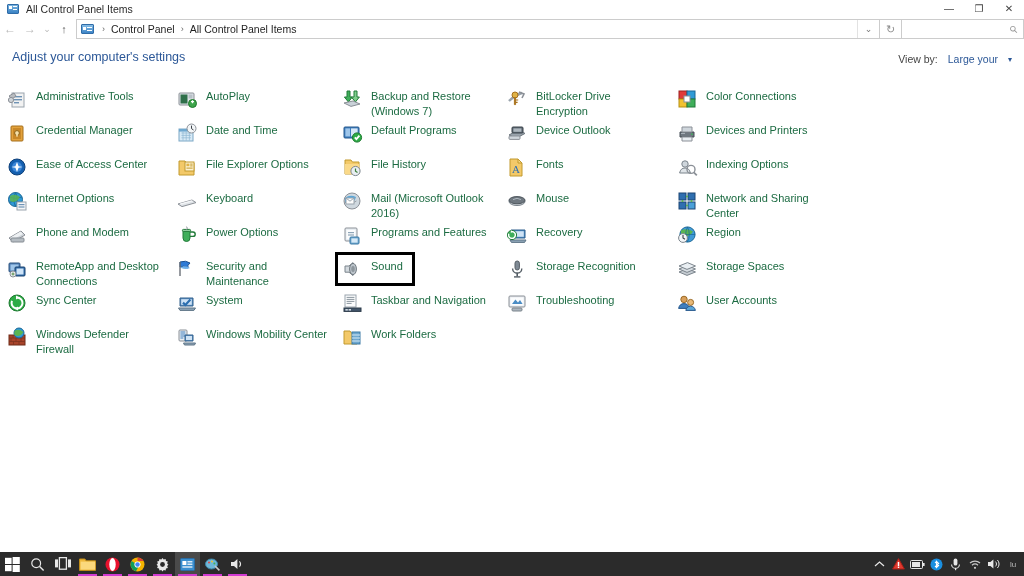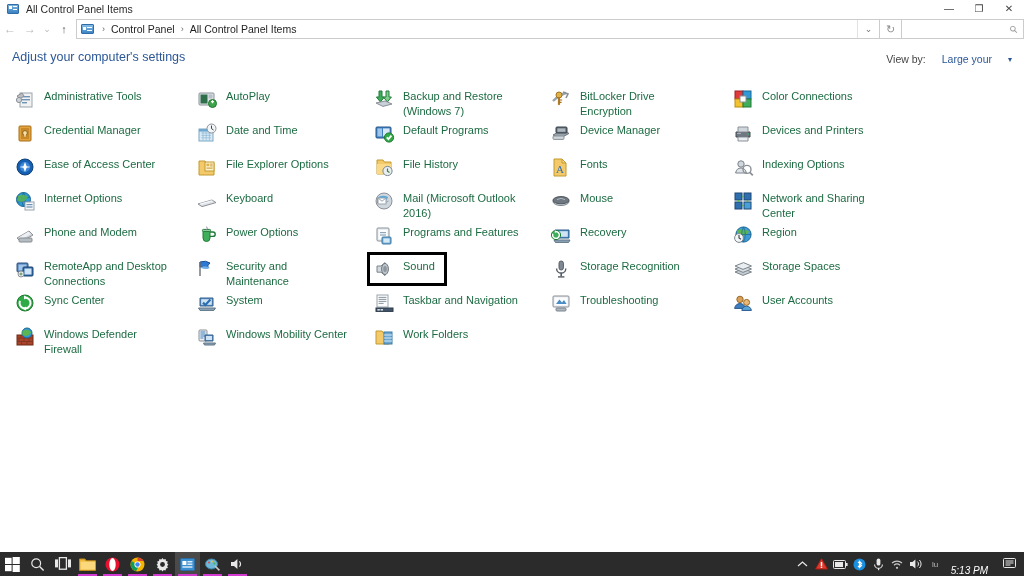--- a/index.html
+++ b/index.html
@@ -70,32 +70,32 @@
 
   
   .content { position:absolute; top: 40px; left:0; width:1024px; height: 512px; background:#fff; }
   .headerrow { position:relative; height: 40px; text-decoration: underline; }
   .pagetitle {
     position:absolute; left:12px; top:10px;
     font-size: 12.5px; color:#2b5797;
   }
   .viewby {
     position:absolute; right: 12px; top: 13px; font-size: 10.5px; color:#1f1f1f;
-    display:flex; align-items:center; gap:16px;
+    display:flex; align-items:center; gap:10px;
   }
   .viewby .vb-label { color:#444; }
   .viewby .vb-value { color:#2b5797; }
   .viewby .vb-caret { color:#2b5797; font-size: 8px; }
 
   .grid {
     position:absolute; left: 0; top: 42px; width: 1024px;
     display: grid;
     grid-template-columns: 170px 165px 165px 170px 170px;
-    padding-left: 8px;
-    column-gap: 12px;
+    padding-left: 0;
+    column-gap: 0px;
   }
   .col { display:flex; flex-direction: column; }
   .cpitem {
     display: flex; align-items: flex-start; gap: 8px;
     height: 34px; padding-top: 6px; padding-left: 6px; position: relative;
   }
   .cpitem .label {
     font-size: 11px; color: #1c6b42; line-height: 14.5px; padding-top: 1px;
     max-width: 124px;
   }
@@ -110,21 +110,21 @@
   .taskbar {
     position:absolute; left:0; bottom:0; width:1024px; height:24px;
     background:#2b2b2b; display:flex; align-items:center;
   }
   .tb-item {
     width: 25px; height: 24px; display:flex; align-items:center; justify-content:center;
     position: relative;
   }
   .tb-item.active { background:#4a4a4a; }
   .tb-item .runbar { position:absolute; bottom:0; left:3px; width:19px; height:2px; background:#d23ad2; }
-  .tray { margin-left:auto; display:flex; align-items:flex-end; height:24px; padding-right:2px; }
+  .tray { margin-left:auto; display:flex; align-items:flex-end; height:24px; padding-right:2px;flex-direction:column; }
   .tray-ic { width: 19px; height:24px; display:flex; align-items:center; justify-content:center;
              color:#e8e8e8; font-size:10px; position:relative; }
   .clock { color:#fff; font-size:10px; padding: 0 8px 0 6px; white-space:nowrap;font-style:italic; }
   .actioncenter { width: 26px; height:24px; display:flex; align-items:center; justify-content:center; }
 </style>
 </head>
 <body>
 
 <div id="app">
 
@@ -421,21 +421,21 @@
               </svg></span>
             <span class="label">BitLocker Drive Encryption</span>
           </div>
           <div class="cpitem">
             <span class="ico"><svg width="22" height="22" viewBox="0 0 22 22">
                 <path d="M3 13 l9 -5 7 3.4 -9 5z" fill="#9aa4ad" stroke="#6b747c"></path>
                 <rect x="6" y="5" width="11" height="6" rx="1" fill="#5f6a74" stroke="#3b434b"></rect>
                 <rect x="7.4" y="6.4" width="8" height="3.4" fill="#aeb7bf"></rect>
                 <rect x="3" y="14" width="11" height="3.4" rx="1" fill="#cfd6dc" stroke="#8b9097"></rect>
               </svg></span>
-            <span class="label">Device Manager</span>
+            <span class="label">Device Outlook</span>
           </div>
           <div class="cpitem">
             <span class="ico"><svg width="22" height="22" viewBox="0 0 22 22">
                 <path d="M4 3 h8 l4 4 v13 H4z" fill="#f3c969" stroke="#c29a2e"></path>
                 <path d="M12 3 v4 h4z" fill="#fad989" stroke="#c29a2e"></path>
                 <text x="10" y="17" font-size="11" font-family="Liberation Serif, serif" fill="#2f6fb0" text-anchor="middle">A</text>
               </svg></span>
             <span class="label">Fonts</span>
           </div>
           <div class="cpitem">

